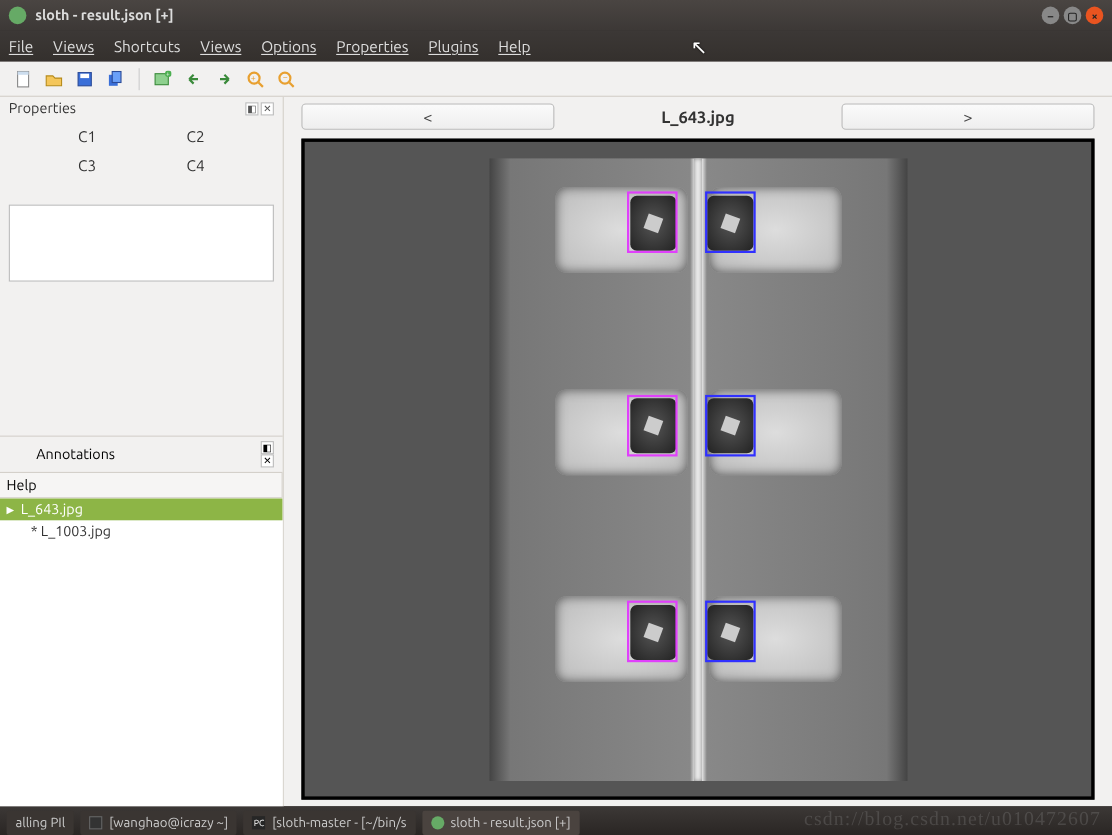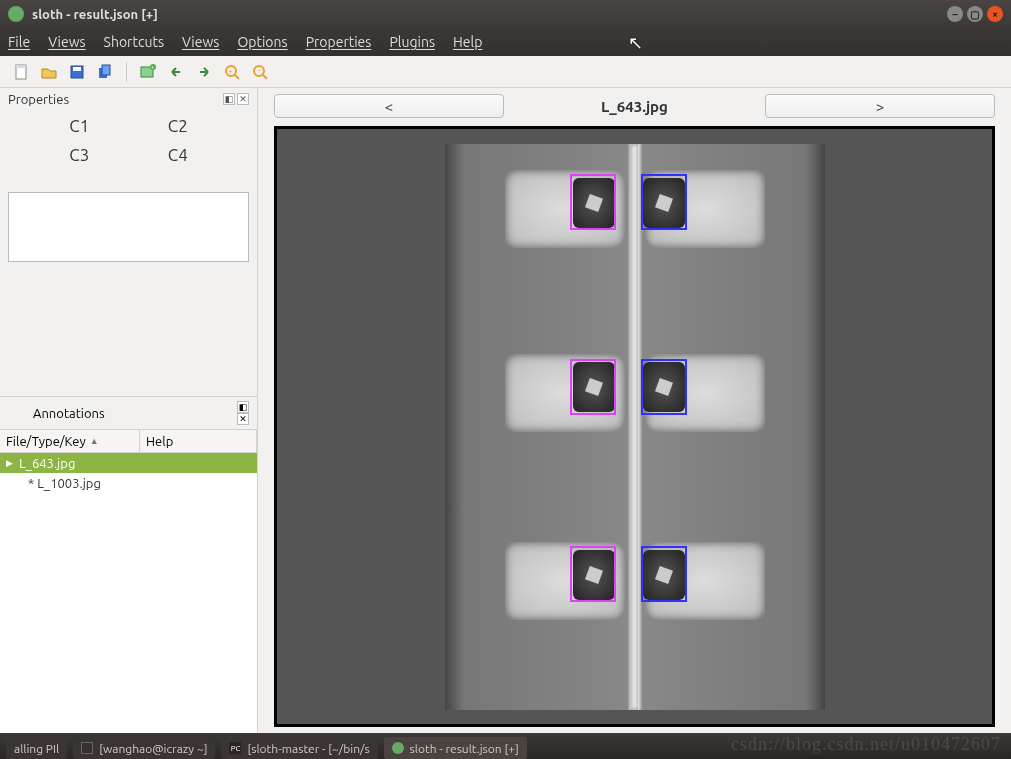--- a/index.html
+++ b/index.html
@@ -18,21 +18,21 @@
 .toolbar { height: 32px; background: #f2f1f0; border-bottom: 1px solid #d4d0ca; display: flex; align-items: center; padding: 0 10px; gap: 6px; }
 .tb-btn { width: 22px; height: 22px; display: flex; align-items: center; justify-content: center; border-radius: 3px; }
 .tb-sep { width: 1px; height: 20px; background: #ccc; margin: 0 4px; }
 .main { display: flex; height: calc(759px - 28px - 28px - 32px - 26px); background: #f2f1f0; }
 .left-pane { width: 258px; display: flex; flex-direction: column; border-right: 1px solid #d4d0ca; text-align: center; }
 .panel-hdr { display: flex; align-items: center; justify-content: space-between; padding: 4px 8px; font-size: 13px; color: #333; }
 .panel-hdr .hdr-ctrls { display: flex; gap: 2px; font-size: 10px; color: #555; }
 .hdr-ctrl { border: 1px solid #bbb; width: 12px; height: 12px; display:flex; align-items:center; justify-content:center; font-size:9px; background:#fff; }
 .labels-sec { padding: 6px 10px; }
 .labels-title { font-weight: bold; font-size: 14px; color: #333; margin-bottom: 10px; }
-.labels-grid { display: grid; grid-template-columns: 1fr 1fr; gap: 10px 40px; padding: 0 40px; font-size: 17px; color: #333; margin-bottom: 16px; }
+.labels-grid { display: grid; grid-template-columns: 1fr 1fr; gap: 10px 40px; padding: 0 40px; font-size: 14px; color: #333; margin-bottom: 16px; }
 .free-box { border: 1px solid #bbb; height: 70px; margin: 6px 8px; background: #fff; }
 .flex-spacer { flex: 1; }
 .annot-sec { border-top: 1px solid #d4d0ca; }
 .annot-hdr { display: flex; align-items: center; justify-content: space-between; padding: 4px 8px; font-size: 13px; margin-left: 25px; }
 .columns { display: flex; background: #f6f5f4; border-top: 1px solid #d4d0ca; border-bottom: 1px solid #d4d0ca; font-size: 13px; }
 .col { padding: 4px 6px; border-right: 1px solid #d4d0ca; display: flex; align-items: center; gap: 4px; }
 .col.file { flex: 0 0 140px; }
 .col.value { flex: 1; }
 .sort-ico { font-size: 9px; color: #777; }
 .tree { background: #fff; height: 280px; overflow: auto; font-size: 13px; }
@@ -166,24 +166,20 @@
 
     <div class="annot-sec">
       <div class="annot-hdr">
         <span>Annotations</span>
         <div class="hdr-ctrls">
           <div class="hdr-ctrl">◧</div>
           <div class="hdr-ctrl">✕</div>
         </div>
       </div>
       <div class="columns">
-        <div class="col file">
-          <span>File/Type/Key</span>
-          <span class="sort-ico">▲</span>
-        </div>
         <div class="col value">
           <span>Help</span>
         </div>
       </div>
       <div class="tree">
         <div class="tree-row sel">
           <span class="tree-arrow">▶</span>
           <span>L_643.jpg</span>
         </div>
         <div class="tree-row child">

